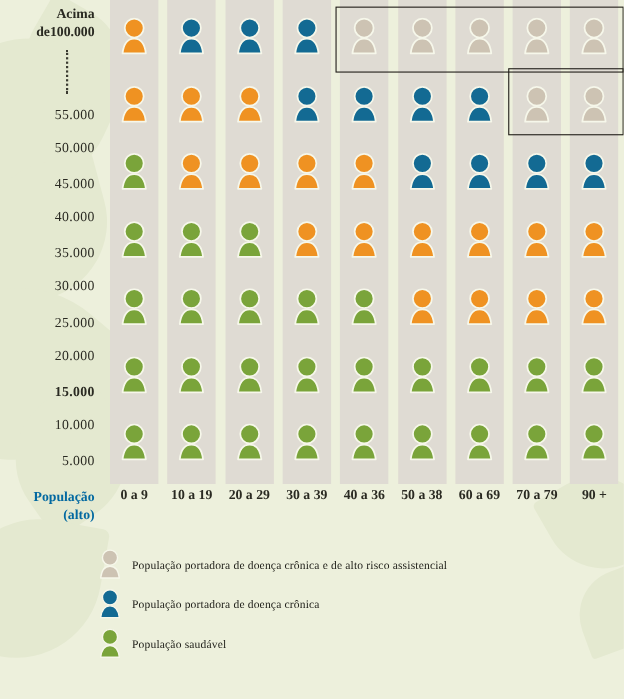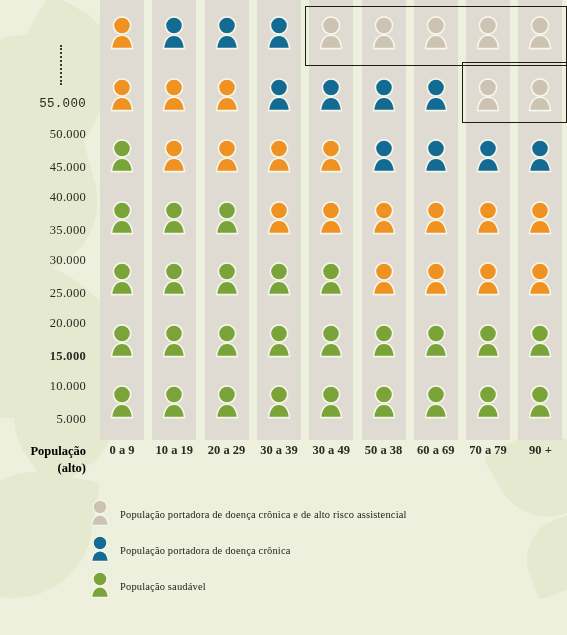--- a/index.html
+++ b/index.html
@@ -39,21 +39,21 @@
         font-weight:bold;font-size:12.5px;color:#2a2a22;line-height:17px;}
   .dotline{position:absolute;left:60px;top:45px;width:0;height:40px;
            border-left:2px dotted #3a3a30;}
 
   
   .xaxis{position:absolute;left:96px;top:443px;width:471px;height:30px;}
   .xtick{position:absolute;top:0;text-align:center;font-weight:bold;
          font-size:12.5px;color:#2a2a22;white-space:nowrap;}
   .xtitle{position:absolute;left:0;top:443px;width:92px;text-align:right;
           padding-right:6px;box-sizing:border-box;
-          font-weight:bold;font-size:12.5px;color:#000000;line-height:17px;}
+          font-weight:bold;font-size:12.5px;color:#0369a1;line-height:17px;}
 
   
   .highlight{position:absolute;border:1.3px solid #201d18;}
 
   
   .legend{position:absolute;left:88px;top:500px;width:430px;}
   .legend-row{position:relative;height:32px;margin-bottom:4px;}
   .legend-ico{position:absolute;left:0;top:-1px;width:24px;height:28px;}
   .legend-ico svg{display:block;width:24px;height:28px;}
   .legend-txt{position:absolute;left:32px;top:9px;font-size:10.5px;
@@ -69,23 +69,27 @@
   <div class="leaf l3"></div>
   <div class="leaf l4"></div>
   <div class="leaf l5"></div>
   <div class="leaf l6"></div>
   <div class="leaf l7"></div>
 </div>
 
 <div id="app">
 
   <div class="yaxis">
+    <div class="ytop">
+      <div>Acima</div>
+      <div>de100.000</div>
+    </div>
     <div class="dotline"></div>
     <div id="yticks">
-        <div class="ytick" style="top: 97px; font-family: Liberation Mono, monospace;">55.000</div>
+        <div class="ytick" style="top: 97px;">55.000</div>
         <div class="ytick" style="top: 127px;">50.000</div>
         <div class="ytick" style="top: 160px;">45.000</div>
         <div class="ytick" style="top: 190px;">40.000</div>
         <div class="ytick" style="top: 223px;">35.000</div>
         <div class="ytick" style="top: 253px;">30.000</div>
         <div class="ytick" style="top: 286px;">25.000</div>
         <div class="ytick" style="top: 316px;">20.000</div>
         <div class="ytick" style="top: 349px; font-weight: bold;">15.000</div>
         <div class="ytick" style="top: 379px;">10.000</div>
         <div class="ytick" style="top: 412px;">5.000</div>
@@ -493,21 +497,21 @@
   <div class="xtitle">
     <div>População</div>
     <div>(alto)</div>
   </div>
   <div class="xaxis">
     <div id="xticks">
         <div class="xtick" style="left: -1px; width: 54px;">0 a 9</div>
         <div class="xtick" style="left: 51.3px; width: 54px;">10 a 19</div>
         <div class="xtick" style="left: 103.6px; width: 54px;">20 a 29</div>
         <div class="xtick" style="left: 155.9px; width: 54px;">30 a 39</div>
-        <div class="xtick" style="left: 208.2px; width: 54px;">30 a 49</div>
+        <div class="xtick" style="left: 208.2px; width: 54px;">40 a 36</div>
         <div class="xtick" style="left: 260.5px; width: 54px;">50 a 38</div>
         <div class="xtick" style="left: 312.8px; width: 54px;">60 a 69</div>
         <div class="xtick" style="left: 365.1px; width: 54px;">70 a 79</div>
         <div class="xtick" style="left: 417.4px; width: 54px;">90 +</div>
       </div>
   </div>
 
   <div class="legend" id="legend">
       <div class="legend-row">
         <span class="legend-ico">

